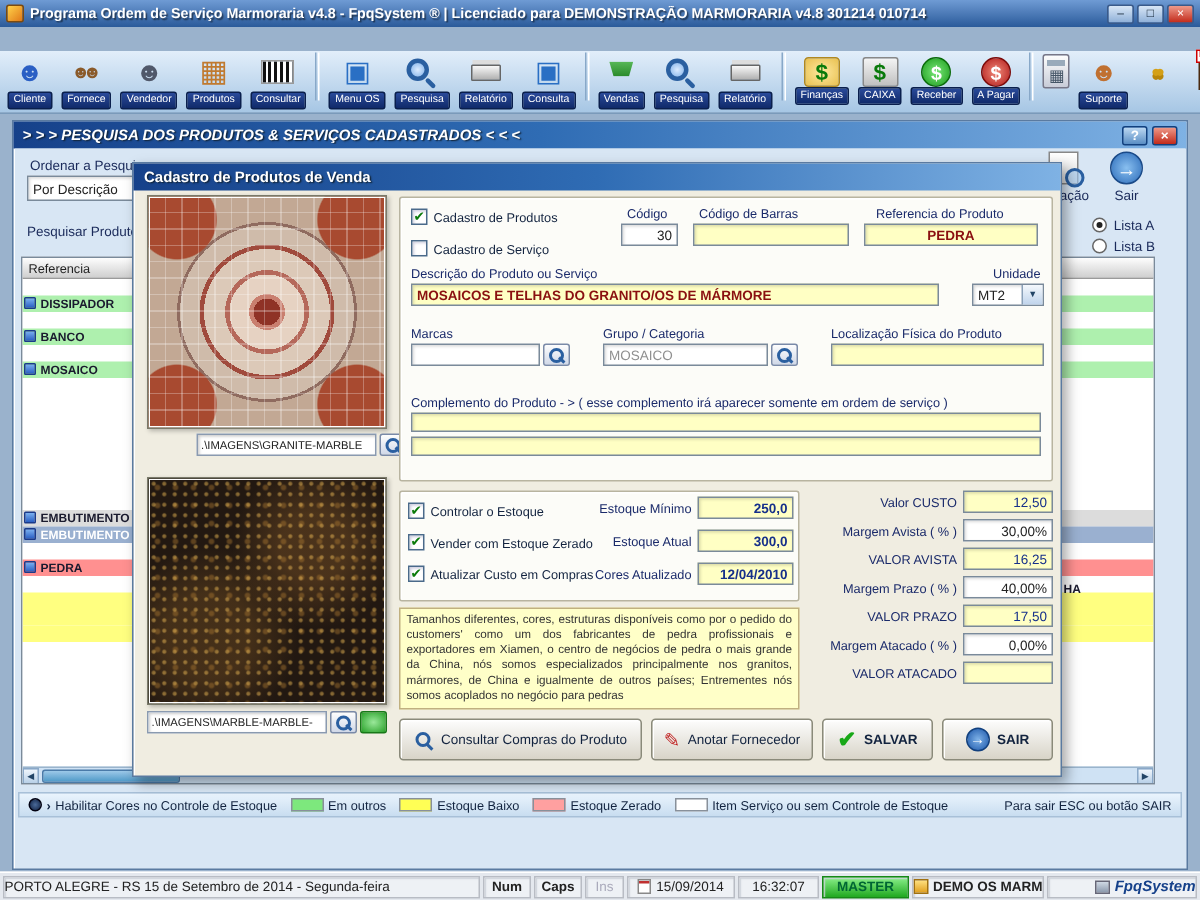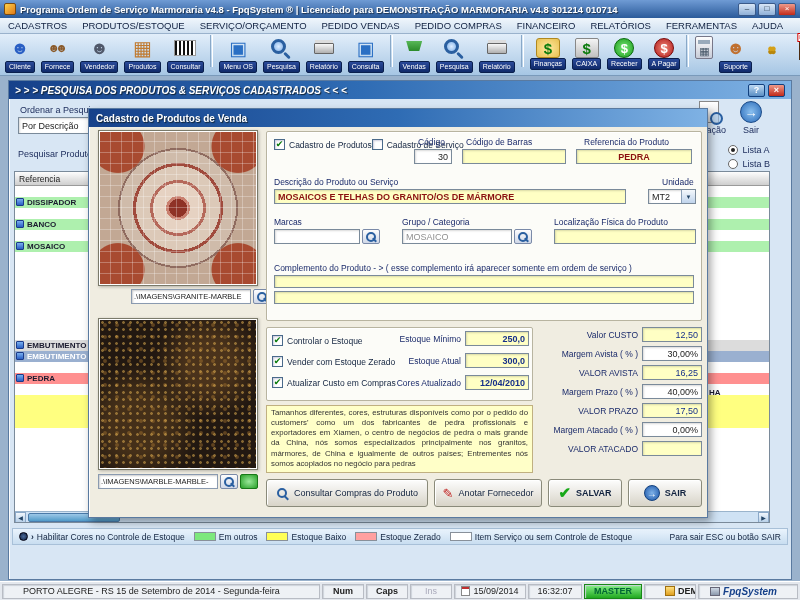--- a/index.html
+++ b/index.html
@@ -140,21 +140,21 @@
   .field.yellow{background:#ffffc4;}
   .num{justify-content:flex-end;}
   .ctr{justify-content:center;}
   .value-navy{color:#16308a;font-weight:bold;}
   .value-maroon{color:#8a1010;font-weight:bold;}
   .value-gray{color:#909090;}
 
   .check-row{display:flex;align-items:center;gap:4px;font-size:8.5px;color:#12233f;white-space:nowrap;}
   .checkbox{width:11px;height:11px;background:#fff;border:1px solid #4a6a8a;box-shadow:inset 1px 1px 2px #ccd;display:inline-flex;align-items:center;justify-content:center;flex:none;}
   .checkbox.checked::after{content:"✔";font-size:9px;color:#0a7a0a;margin-top:-1px;}
-  #type-checks{position:absolute;left:185px;top:12px;display:flex;flex-direction:row;}
+  #type-checks{position:absolute;left:185px;top:12px;display:flex;flex-direction:column;gap:10px;}
   #stock-checks{position:absolute;left:183px;top:208px;display:flex;flex-direction:column;gap:10px;}
 
   #stock-fields{position:absolute;left:298px;top:204px;width:142px;display:flex;flex-direction:column;gap:7px;}
   .fld-row{display:flex;align-items:center;gap:4px;height:15px;}
   .fld-lbl{flex:1;text-align:right;font-size:8.5px;color:#1a2a6a;white-space:nowrap;}
   .fld-input{position:static!important;width:64px;flex:none;}
 
   #price-col{position:absolute;left:450px;top:200px;width:163px;}
   .price-row{display:flex;align-items:center;gap:4px;height:15px;margin-bottom:4px;}
   .price-input{position:static!important;width:60px;flex:none;}
@@ -170,21 +170,21 @@
   .ico-mag{width:13px;height:13px;position:relative;flex:none;}
   .ico-mag::before{content:"";position:absolute;left:1px;top:1px;width:6px;height:6px;border:2px solid #2a5fa0;border-radius:50%;}
   .ico-mag::after{content:"";position:absolute;right:0;bottom:1px;width:5px;height:2px;background:#2a5fa0;transform:rotate(45deg);}
   .ico-pencil::before{content:"✎";color:#c02020;font-size:13px;}
   .ico-check::before{content:"✔";color:#18a818;font-size:15px;font-weight:bold;}
   .ico-bluearrow{width:16px;height:16px;border-radius:50%;background:radial-gradient(#7fb2e8,#1a55a8);border:1px solid #12407e;display:flex;align-items:center;justify-content:center;flex:none;}
   .ico-bluearrow::before{content:"→";font-size:10px;font-weight:bold;color:#fff;}
 
   
   #statusbar{position:absolute;left:0;right:0;bottom:0;height:19px;background:#e4e8ee;border-top:1px solid #fff;display:flex;align-items:center;gap:2px;padding:0 2px;font-size:9px;color:#222;}
-  .sb-panel{height:15px;background:#eef1f5;border:1px solid #b8bcc4;box-shadow:inset 1px 1px 1px #cdd2da;display:flex;align-items:center;padding:0 20px;white-space:nowrap;overflow:hidden;}
+  .sb-panel{height:15px;background:#eef1f5;border:1px solid #b8bcc4;box-shadow:inset 1px 1px 1px #cdd2da;display:flex;align-items:center;padding:0 0;white-space:nowrap;overflow:hidden;}
   .sb-loc{width:318px;}
   .sb-key{width:32px;justify-content:center;font-weight:bold;}
   .sb-key.dim{color:#aab;font-weight:normal;width:26px;}
   .sb-date{width:72px;justify-content:center;gap:3px;}
   .sb-time{width:54px;justify-content:center;}
   .sb-master{width:58px;justify-content:center;background:linear-gradient(#8af08a,#20a820);border-color:#188818;font-weight:bold;color:#072;color:#063;}
   .sb-company{flex:1;font-weight:bold;gap:3px;}
   .sb-brand{width:100px;justify-content:flex-end;gap:3px;}
   .cal-ico{width:9px;height:10px;background:#fff;border:1px solid #888;box-shadow:inset 0 2px 0 #c03030;flex:none;}
   .sb-ico{width:10px;height:10px;background:linear-gradient(#ffe080,#e0a020);border:1px solid #a07010;flex:none;}
@@ -199,32 +199,20 @@
   <div id="titlebar">
     <span class="app-icon"></span>
     <span class="title-text">Programa Ordem de Serviço Marmoraria v4.8 - FpqSystem ® | Licenciado para  DEMONSTRAÇÃO MARMORARIA v4.8 301214 010714</span>
     <span class="win-controls">
       <span class="win-btn">–</span>
       <span class="win-btn">□</span>
       <span class="win-btn close">×</span>
     </span>
   </div>
 
-  <div id="menubar">
-
-  <span class="menu-item">CADASTROS</span>
-      <span class="menu-item">PRODUTOS/ESTOQUE</span>
-      <span class="menu-item">SERVIÇO/ORÇAMENTO</span>
-      <span class="menu-item">PEDIDO VENDAS</span>
-      <span class="menu-item">PEDIDO COMPRAS</span>
-      <span class="menu-item">FINANCEIRO</span>
-      <span class="menu-item">RELATÓRIOS</span>
-      <span class="menu-item">FERRAMENTAS</span>
-      <span class="menu-item">AJUDA</span>
-    </div>
 
   <div id="toolbar">
 
       <div class="tb-item">
         <div class="tb-icon client-icon"></div>
         <span class="tb-label">Cliente</span>
       </div>
 
       <div class="tb-item">
         <div class="tb-icon supplier-icon"></div>

